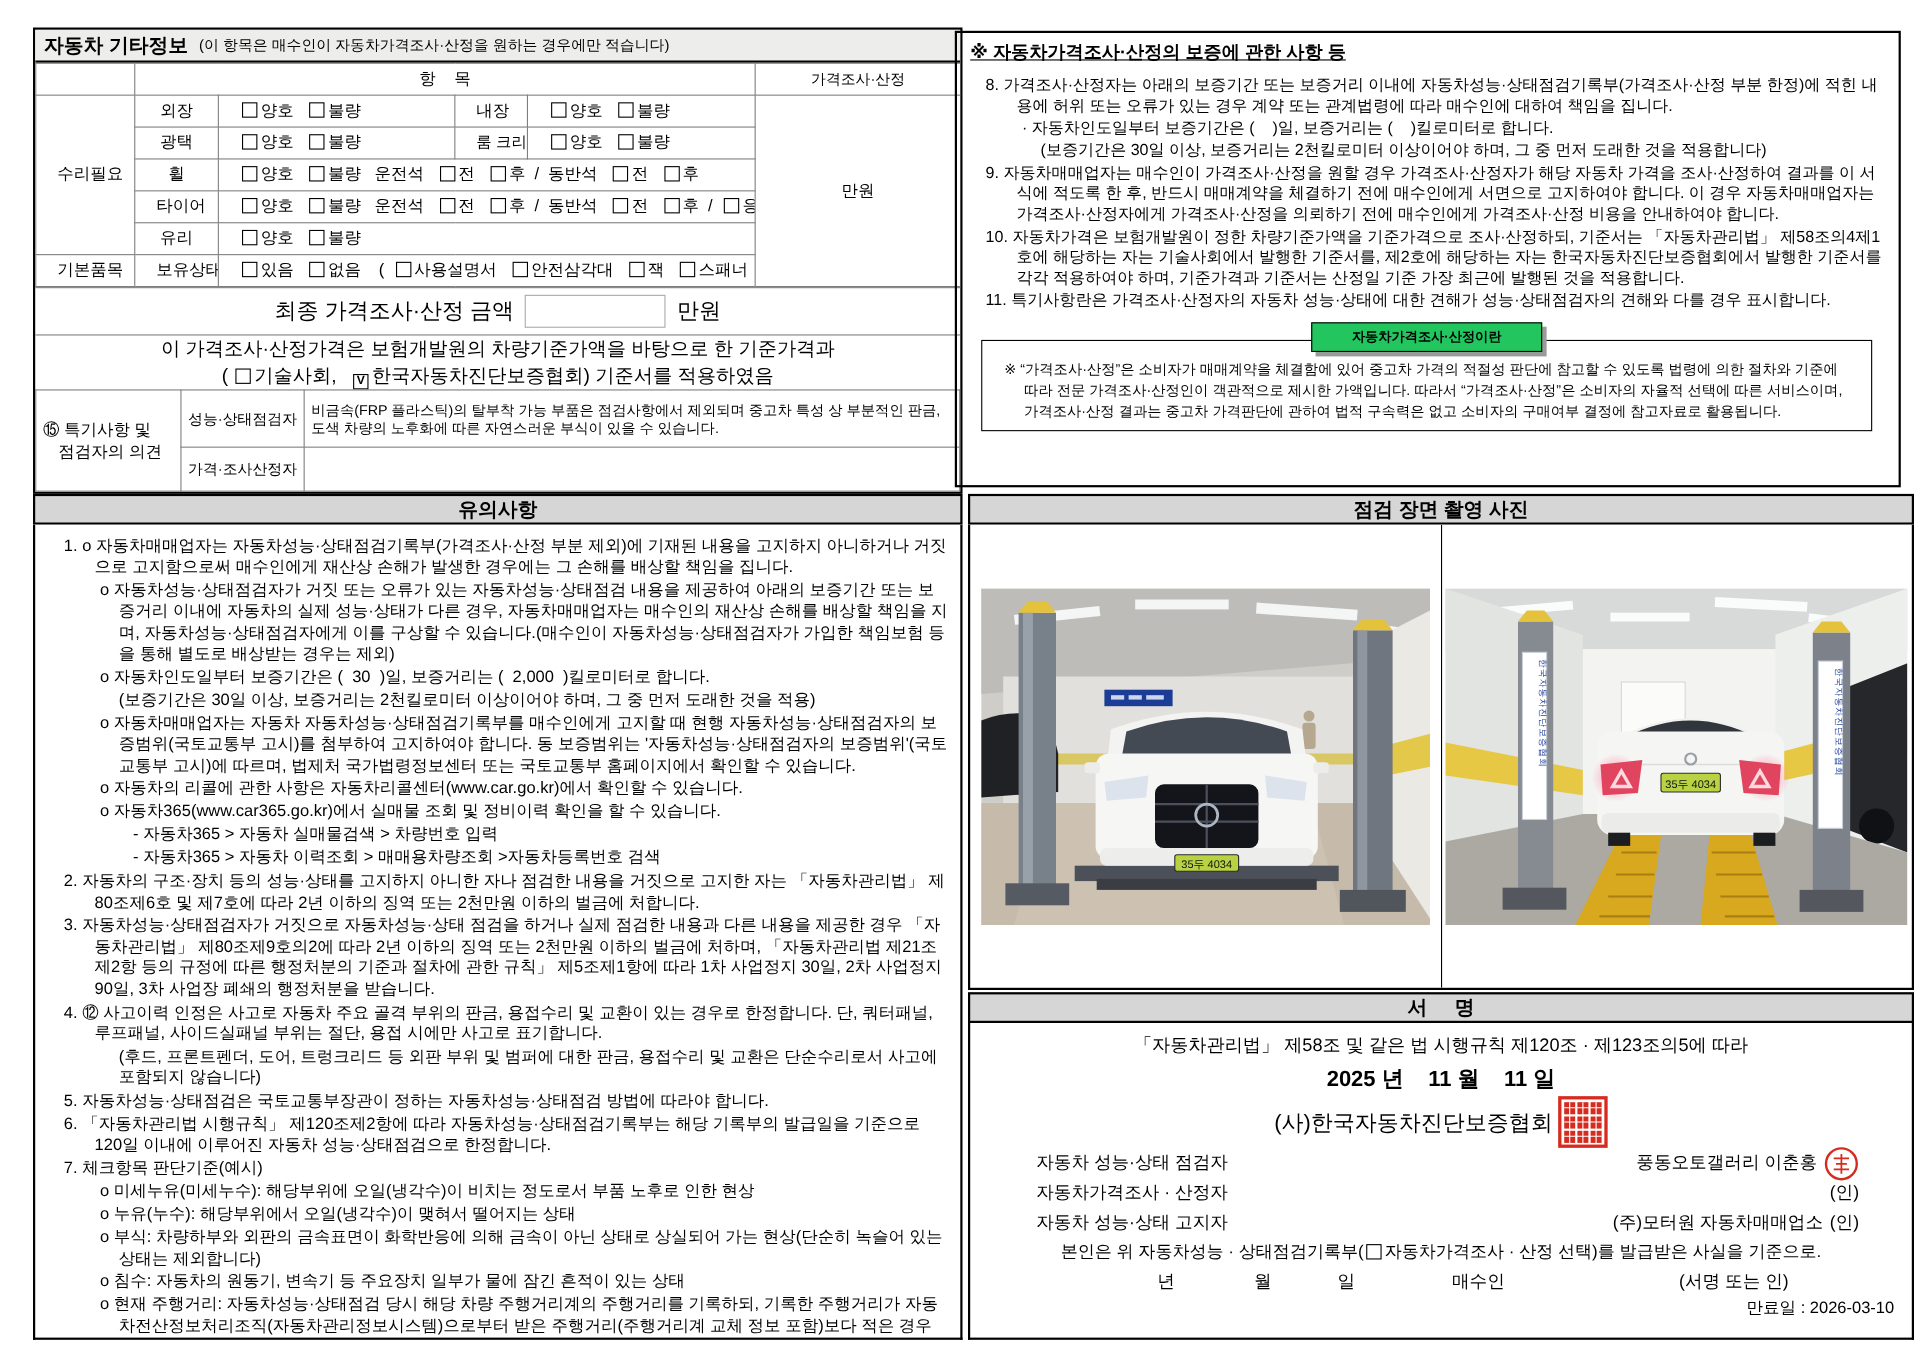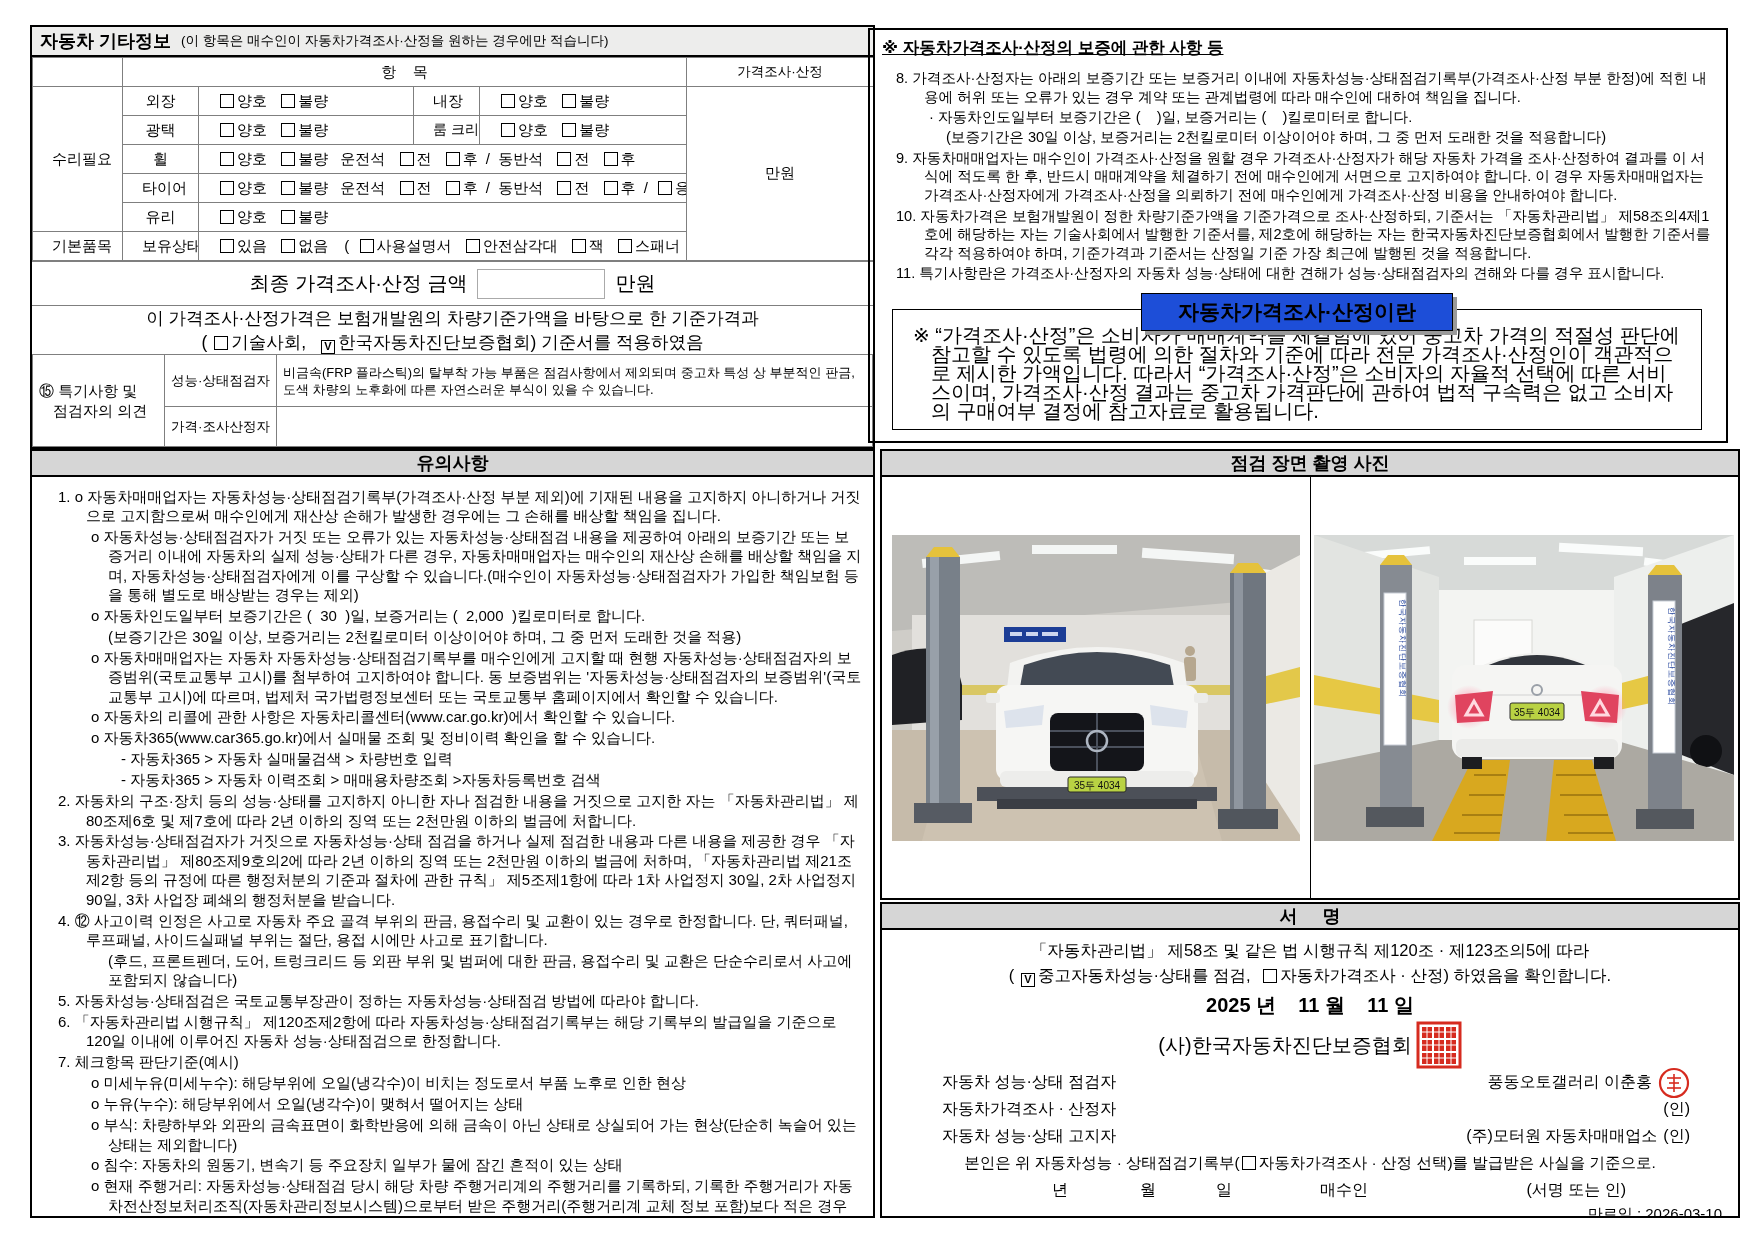--- a/index.html
+++ b/index.html
@@ -35,22 +35,22 @@
   .nhead{font-weight:bold;text-decoration:underline;font-size:16.5px;margin:2px 0 10px 2px;}
   .nline{font-size:15px;line-height:19.4px;margin:1.5px 0;white-space:normal;}
   .n1{padding-left:44px;text-indent:-28px;}
   .n2{padding-left:66px;text-indent:-17px;}
   .n2c{padding-left:66px;}
   .n3{padding-left:92px;text-indent:-13px;}
   
   #q-tr{left:868px;top:28px;width:860px;height:415px;border:2px solid #000;padding:5px 12px 0 10px;overflow:hidden;}
   #q-tr .nline{font-size:14.6px;line-height:18.8px;}
   .discl{position:relative;border:1.5px solid #000;margin:26px 12px 0 12px;padding:12px 16px 8px 16px;}
-  .discl-title{position:absolute;top:-17px;left:50%;transform:translateX(-50%);border:1.5px solid #000;background:#1d4ed8;padding:4px 36px;font-weight:bold;font-size:21px;white-space:nowrap;box-shadow:4px 4px 0 #9a9a9a;}
-  .discl-text{font-size:20px;line-height:19px;padding-left:22px;text-indent:-18px;margin-top:4px;}
+  .discl-title{position:absolute;top:-17px;left:50%;transform:translateX(-50%);border:1.5px solid #000;background:#22c55e;padding:4px 36px;font-weight:bold;font-size:12px;white-space:nowrap;box-shadow:4px 4px 0 #9a9a9a;}
+  .discl-text{font-size:13px;line-height:19px;padding-left:22px;text-indent:-18px;margin-top:4px;}
   
   #q-photos{left:880px;top:449px;width:860px;}
   #photo-box{height:423px;display:flex;}
   .pcell{flex:1;display:flex;align-items:center;justify-content:center;box-sizing:border-box;}
   .pcell.first{border-right:1px solid #000;}
   
   #q-sign{left:880px;top:902px;width:860px;}
   #sign-box{height:288px;padding:8px 0 0 0;}
   .sline{text-align:center;font-size:16.5px;line-height:25px;}
   .sdate{text-align:center;font-size:20px;font-weight:bold;margin-top:4px;}
@@ -411,25 +411,20 @@
           </g>
         </svg>
       </div>
     </div>
   </section>
 
   <section class="abs" id="q-sign">
     <div class="secbar">서&nbsp;&nbsp;&nbsp;&nbsp;&nbsp;명</div>
     <div class="bigbox" id="sign-box">
       <div class="sline">「자동차관리법」 제58조 및 같은 법 시행규칙 제120조 · 제123조의5에 따라</div>
-      <div class="sline">
-        <span>(</span>
-        <span class="cb">V</span><span>중고자동차성능·상태를 점검,</span>
-        <span class="cb" style="margin-left:8px;"></span><span>자동차가격조사 · 산정) 하였음을 확인합니다.</span>
-      </div>
       <div class="sdate">2025 년&nbsp;&nbsp;&nbsp;&nbsp;11 월&nbsp;&nbsp;&nbsp;&nbsp;11 일</div>
       <div class="sorg">
         <span>(사)한국자동차진단보증협회</span>
         <svg class="seal-sq" width="46" height="48" viewBox="0 0 46 48">
           <rect x="2" y="2" width="42" height="44" fill="none" stroke="#d62b1f" stroke-width="3"></rect>
           <g fill="#d62b1f">
             <rect x="6" y="6" width="10" height="11"></rect>
               <rect x="18" y="6" width="10" height="11"></rect>
               <rect x="30" y="6" width="10" height="11"></rect>
             <rect x="6" y="19" width="10" height="11"></rect>

